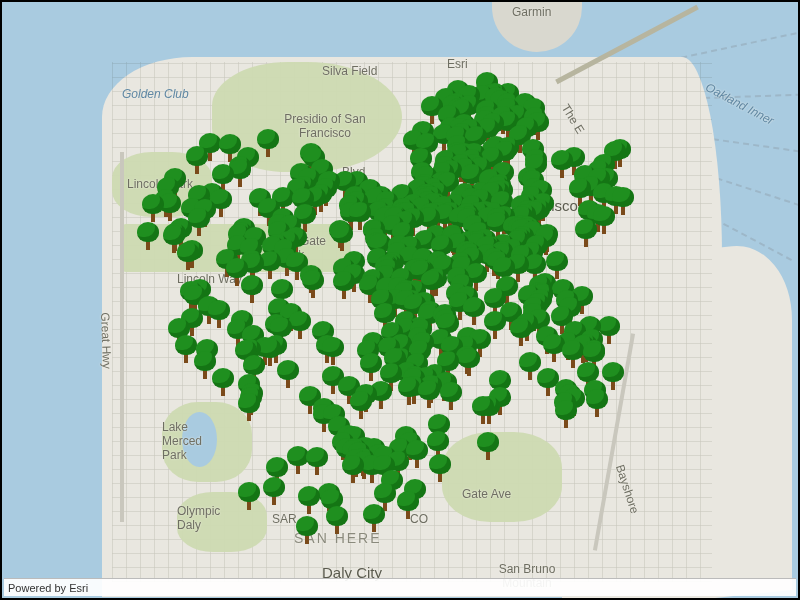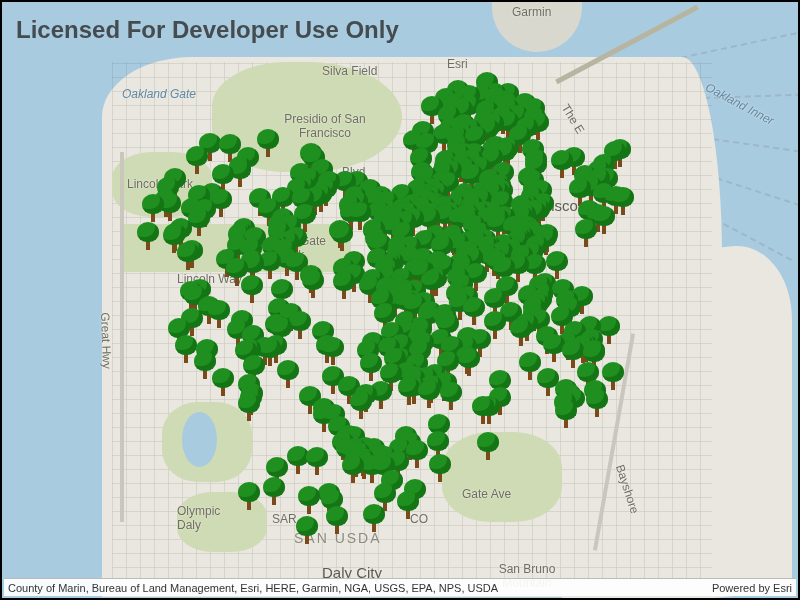--- a/index.html
+++ b/index.html
@@ -239,35 +239,36 @@
     <div class="park ggpark"></div>
     <div class="park merced"></div>
     <div class="water merced-lake"></div>
     <div class="park mclaren"></div>
     <div class="park olympic"></div>
 
     <div class="road" style="left:118px; top:150px; width:4px; height:370px;"></div>
     <div class="road" style="left:610px; top:330px; width:4px; height:220px; transform:rotate(10deg);"></div>
     <div class="road" style="left:545px; top:40px; width:160px; height:5px; background:#b7b59f; transform:rotate(-28deg);"></div>
 
-    <div class="lbl water-l" style="left:120px; top:85px;">Oakland Gate</div>
+    <div class="lbl water-l" style="left:120px; top:85px;">Golden Club</div>
     <div class="lbl water-l" style="left:700px; top:95px; transform:rotate(28deg);">Oakland Inner</div>
     <div class="lbl" style="left:510px; top:3px;">Garmin</div>
     <div class="lbl" style="left:320px; top:62px;">Silva Field</div>
     <div class="lbl" style="left:445px; top:55px;">Esri</div>
     <div class="lbl" style="left:268px; top:110px; max-width:110px; white-space:normal; text-align:center;">Presidio of San Francisco</div>
     <div class="lbl" style="left:555px; top:110px; transform:rotate(58deg);">The E</div>
     <div class="lbl" style="left:125px; top:175px;">Lincoln Park</div>
     <div class="lbl" style="left:245px; top:232px; max-width:90px; white-space:normal; text-align:center;">Golden Gate Park</div>
     <div class="lbl" style="left:175px; top:270px;">Lincoln Way</div>
     <div class="lbl" style="left:340px; top:163px;">Blvd</div>
     <div class="lbl" style="left:480px; top:195px; font-size:15px; color:#5a5a4e;">San Francisco</div>
     <div class="lbl" style="left:110px; top:310px; transform:rotate(88deg); transform-origin:left top;">Great Hwy</div>
+    <div class="lbl" style="left:160px; top:418px; max-width:60px; white-space:normal;">Lake Merced Park</div>
     <div class="lbl" style="left:175px; top:502px; max-width:60px; white-space:normal;">Olympic Daly</div>
-    <div class="lbl big" style="left:292px; top:528px;">SAN USDA</div>
+    <div class="lbl big" style="left:292px; top:528px;">SAN HERE</div>
     <div class="lbl" style="left:270px; top:510px;">SAR</div>
     <div class="lbl" style="left:408px; top:510px;text-align:right;">CO</div>
     <div class="lbl" style="left:460px; top:485px;">Gate Ave</div>
     <div class="lbl" style="left:600px; top:480px; transform:rotate(72deg);">Bayshore</div>
     <div class="lbl" style="left:320px; top:562px; font-size:15px; color:#5a5a4e;">Daly City</div>
     <div class="lbl" style="left:480px; top:560px; max-width:90px; white-space:normal; text-align:center;">San Bruno Mountain</div>
 
     <div id="tree-layer">
         <div class="tree" style="left: 451.317px; top: 119.301px; z-index: 119;">
           <div class="trunk"></div>
@@ -2344,20 +2345,18 @@
         <div class="tree" style="left: 621.197px; top: 210.96px; z-index: 211;">
           <div class="trunk"></div>
           <div class="crown"></div>
         </div>
         <div class="tree" style="left: 582.887px; top: 188.767px; z-index: 189;">
           <div class="trunk"></div>
           <div class="crown"></div>
         </div>
       </div>
 
-    <div id="watermark">Licensed For Developer Use Only</div>
 
     <div id="attrib">
-      <span>County of Marin, Bureau of Land Management, Esri, HERE, Garmin, NGA, USGS, EPA, NPS, USDA</span>
       <span>Powered by Esri</span>
     </div>
   </div>
 </div>
 
 </body></html>

